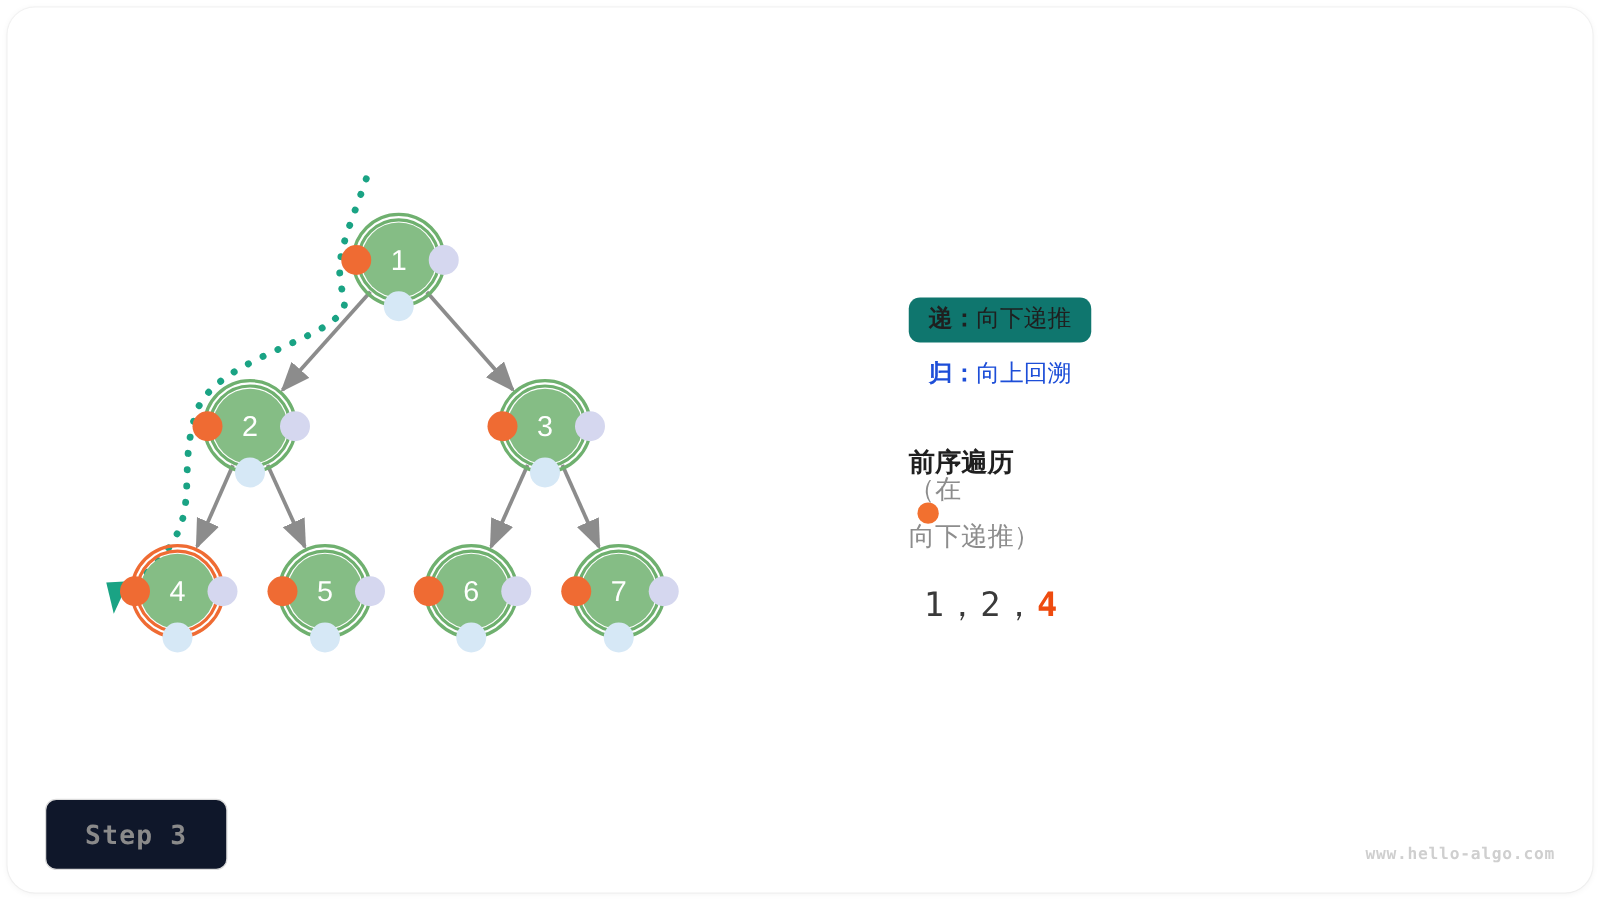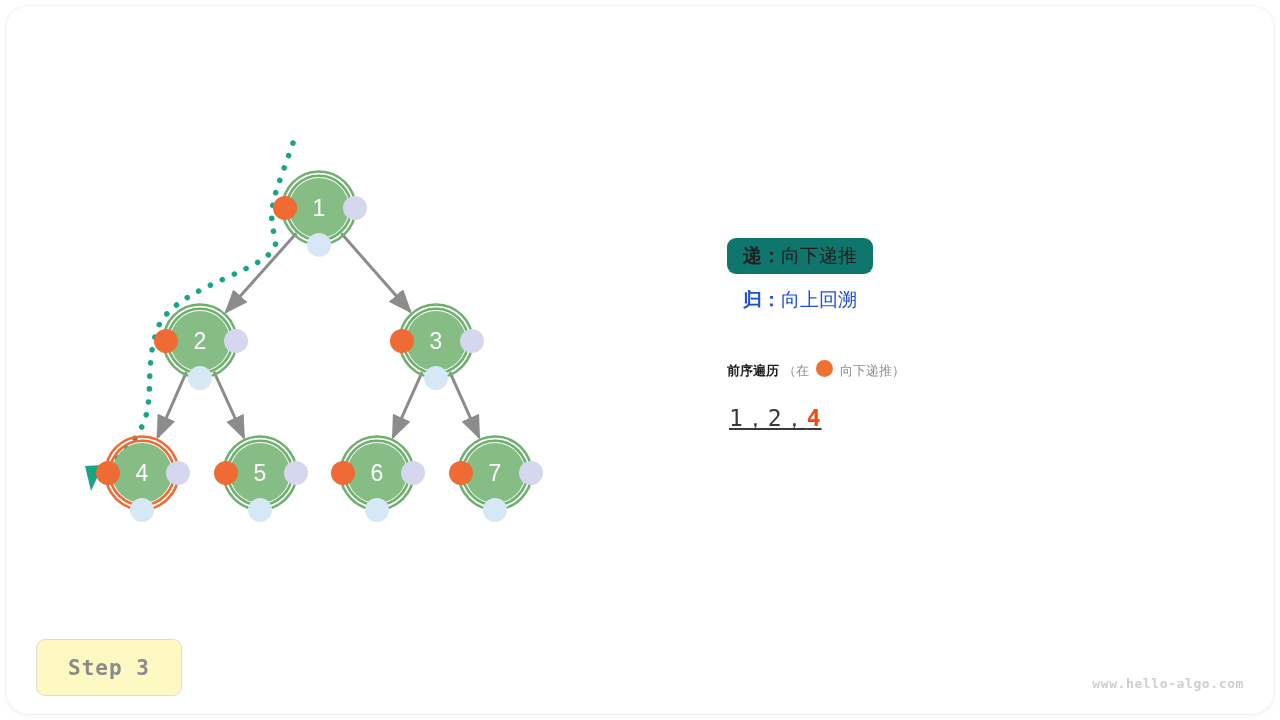--- a/index.html
+++ b/index.html
@@ -76,66 +76,66 @@
   .legend-key {
     font-weight: bold;
   }
   #traversal-block {
     position: absolute;
     left: 727px;
     top: 360px;
     width: 470px;
   }
   #traversal-title {
-    font-size: 13px;
+    font-size: 21px;
     color: #8d8d8d;
     line-height: 1;
     display: flex;
-    align-items: flex-end;
+    align-items: flex-start;
     white-space: nowrap;
+    flex-direction: column;
   }
   #traversal-title .strong {
     color: #1f1f1f;
     font-weight: bold;
     margin-right: 4px;
   }
   .inline-dot {
     display: inline-block;
     width: 17px;
     height: 17px;
     border-radius: 50%;
     background: #f2702f;
     margin: 0 7px;
     vertical-align: middle;
   }
   #traversal-seq {
     margin-top: 26px;
-    margin-left: 2px;
+    margin-left: 12px;
     font-family: "DejaVu Sans Mono", "Liberation Mono", monospace;
-    font-size: 23px;
+    font-size: 27px;
     color: #3a3a3a;
     letter-spacing: 1px;
     white-space: pre;
-    text-decoration: underline;
   }
   #traversal-seq .hl {
     color: #ee4b0f;
     font-weight: bold;
   }
 
   
   #step-badge {
     position: absolute;
     left: 36px;
     top: 639px;
     width: 144px;
     height: 55px;
     border: 1px solid #dcdcdc;
     border-radius: 9px;
-    background: #fef9c3;
+    background: #0f172a;
     display: flex;
     align-items: center;
     justify-content: center;
     font-family: "DejaVu Sans Mono", "Liberation Mono", monospace;
     font-weight: bold;
     font-size: 21px;
     color: #8a8a8a;
     letter-spacing: 1px;
   }
 

